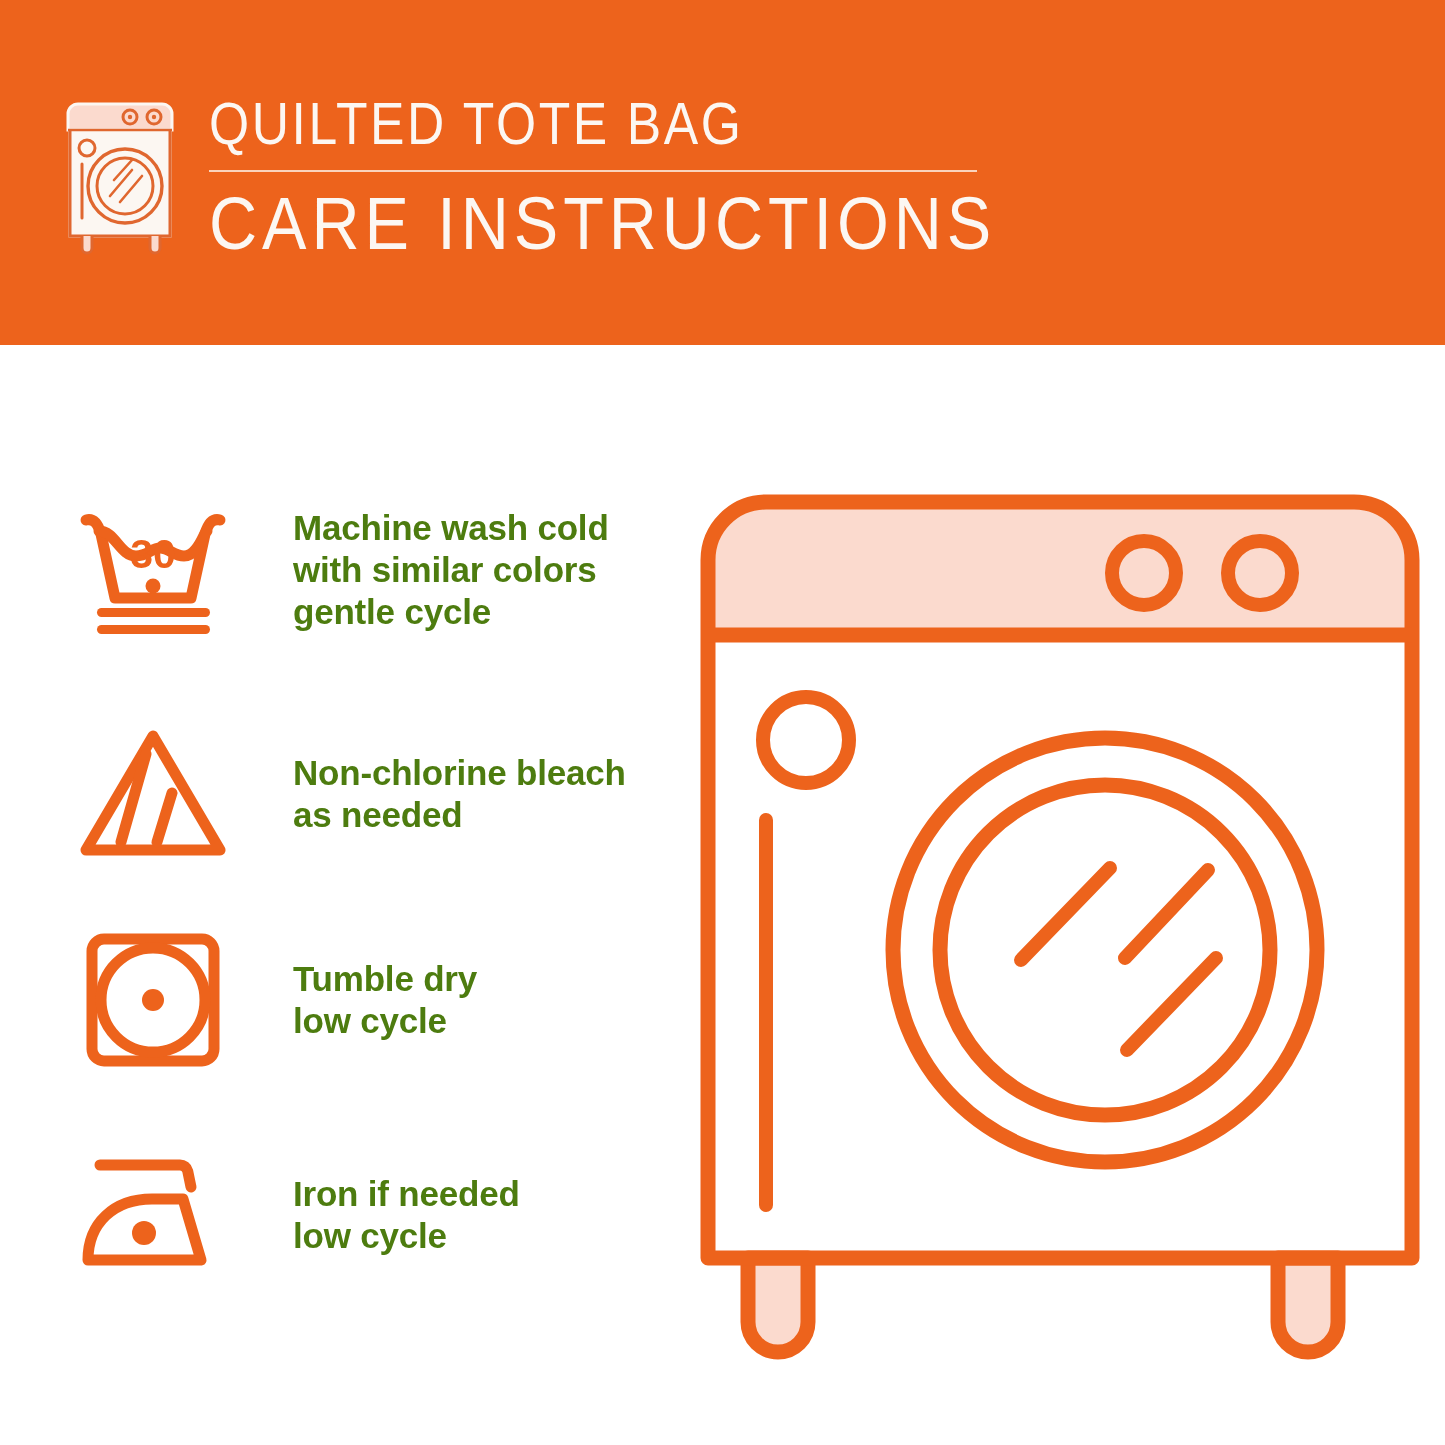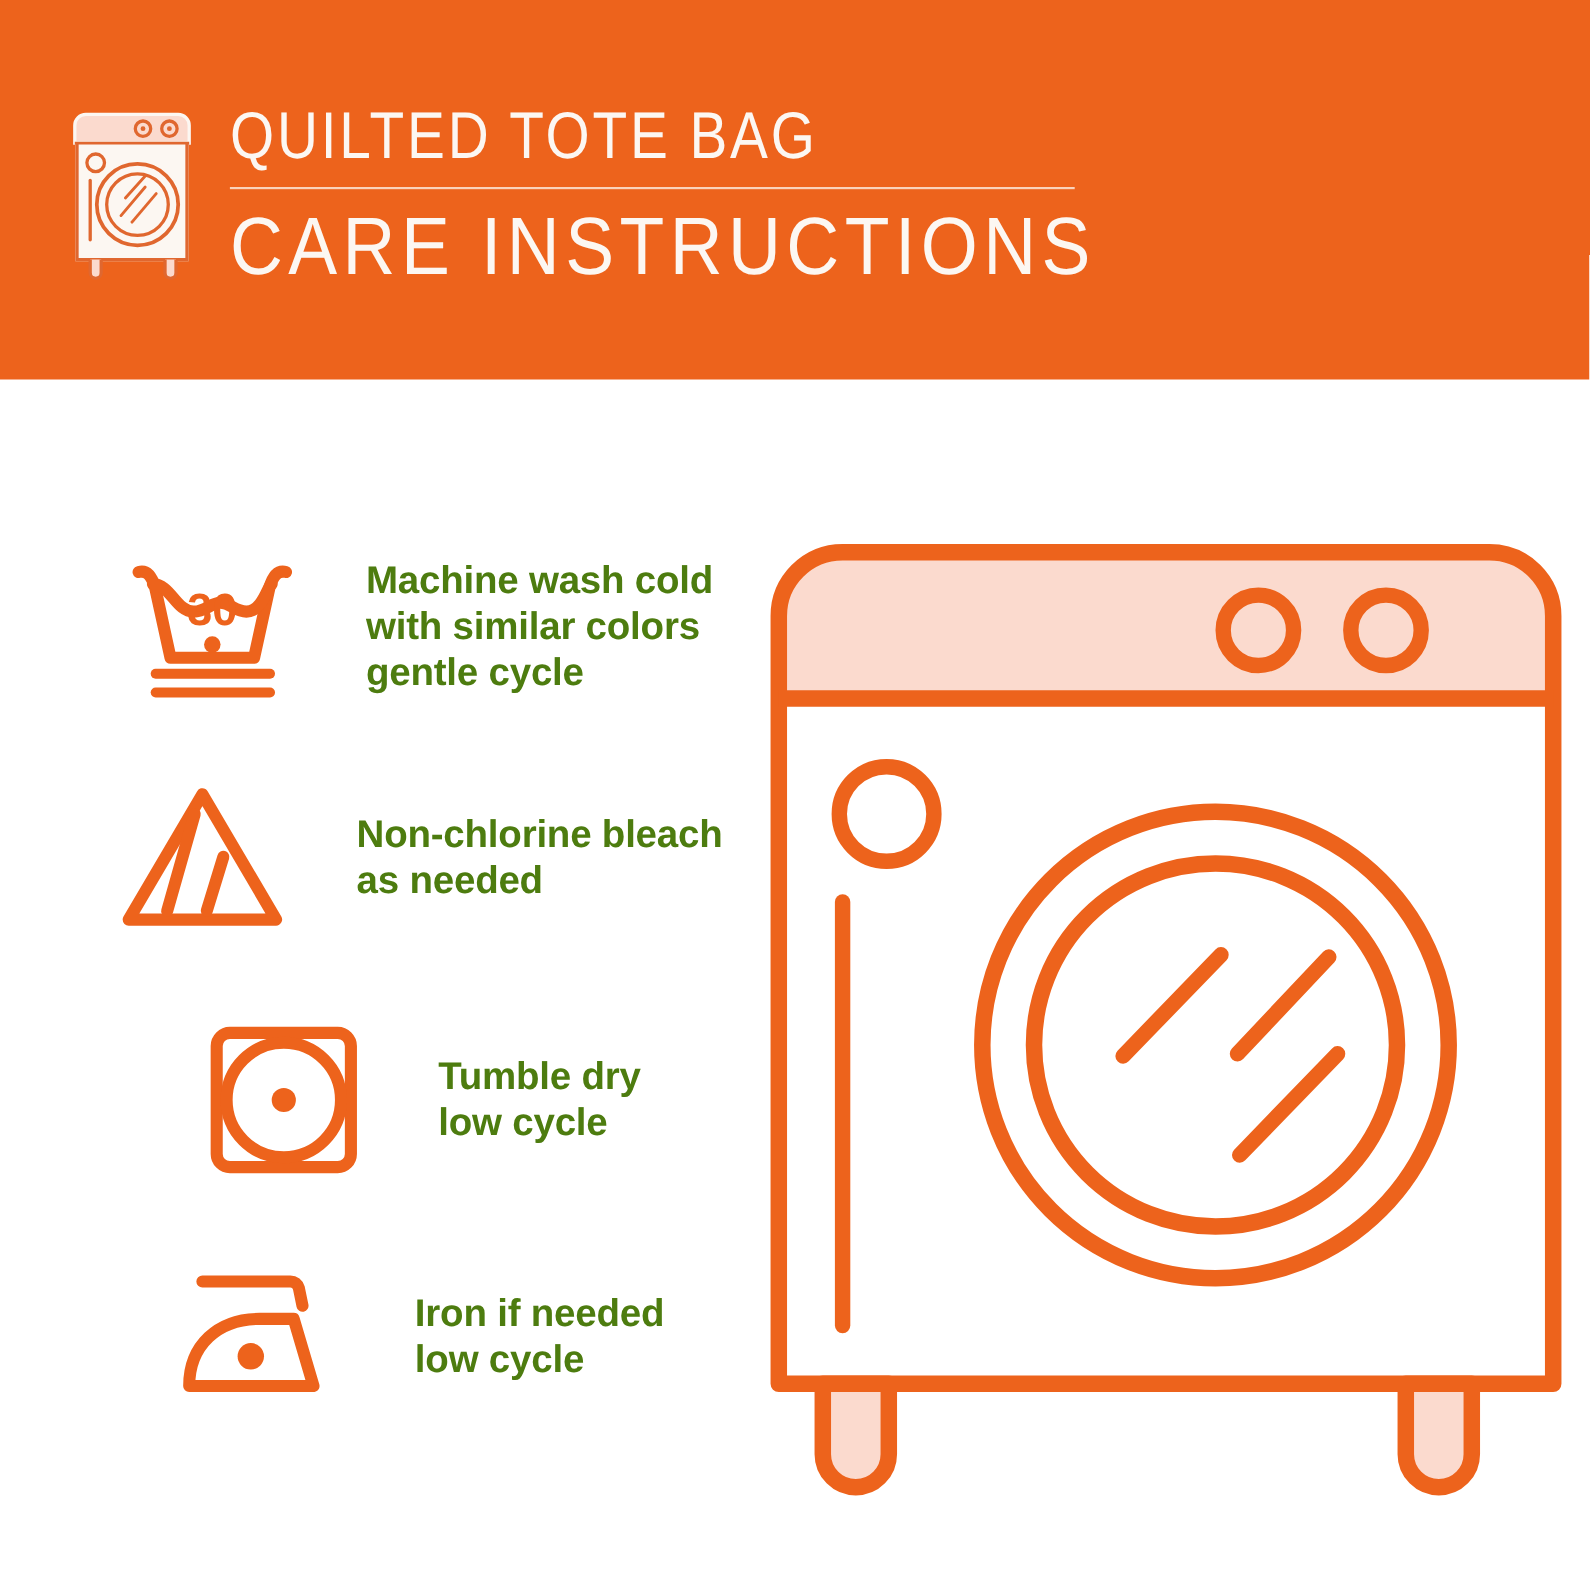--- a/index.html
+++ b/index.html
@@ -96,25 +96,24 @@
     height: 1100px;
   }
 
   .care-row {
     position: absolute;
     left: 68px;
     display: flex;
     flex-direction: row;
     align-items: center;
     width: 620px;
-    justify-content: center;
   }
 
   .care-row-0 { top: 145px; }
-  .care-row-1 { top: 355px; }
+  .care-row-1 { top: 369px; }
   .care-row-2 { top: 575px; }
   .care-row-3 { top: 790px; }
 
   .care-symbol {
     flex: 0 0 auto;
     width: 170px;
     height: 160px;
     display: flex;
     align-items: center;
     justify-content: center;

